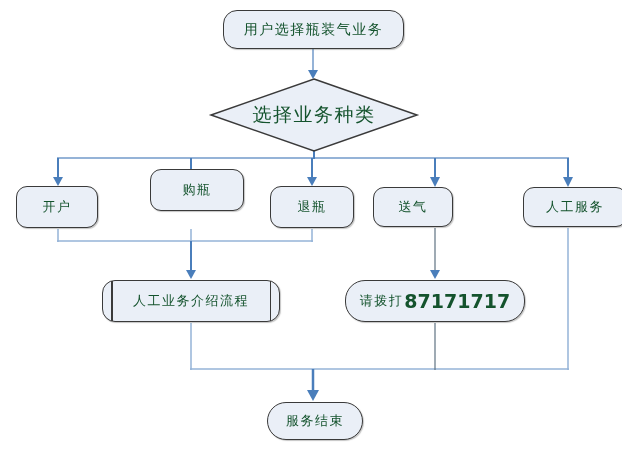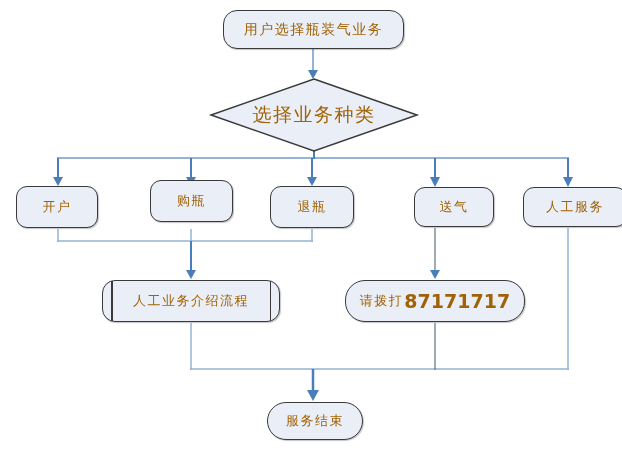--- a/index.html
+++ b/index.html
@@ -1,32 +1,32 @@
 <!DOCTYPE html>
 <html><head>
 <meta charset="utf-8">
 <style>
   html,body{margin:0;padding:0;background:#fff;}
   .canvas{
     position:relative;width:622px;height:455px;background:#ffffff;overflow:hidden;
-    font-family:"DejaVu Serif","Liberation Serif",serif;color:#a16207;
+    font-family:"DejaVu Serif","Liberation Serif",serif;color:#14532d;
   }
   .wires{position:absolute;left:0;top:0;width:622px;height:455px;}
   .node{
     position:absolute;box-sizing:border-box;
     background:#eaeff7;border:1.5px solid #3a3a3a;border-radius:11px;
     display:flex;align-items:center;justify-content:center;
     font-size:13px;letter-spacing:1.5px;
     box-shadow:1px 1px 1px rgba(90,90,90,0.35);
   }
   .terminator-start{left:223px;top:10px;width:181px;height:39px;border-radius:14px;font-size:14px;}
   .opt1{left:16px;top:186px;width:82px;height:42px;}
-  .opt2{left:150px;top:180px;width:83px;height:42px;text-align:center;}
+  .opt2{left:150px;top:169px;width:94px;height:42px;text-align:center;}
   .opt3{left:270px;top:186px;width:84px;height:42px;}
-  .opt4{left:414px;top:187px;width:80px;height:40px;}
+  .opt4{left:373px;top:187px;width:80px;height:40px;}
   .opt5{left:523px;top:187px;width:104px;height:40px;}
   .predef{left:102px;top:280px;width:178px;height:42px;border-radius:13px;}
   .predef .bar{position:absolute;top:0;bottom:0;width:1.5px;background:#3a3a3a;}
   .predef .bar.l{left:8px;} .predef .bar.r{right:8px;}
   .phonebox{left:345px;top:280px;width:180px;height:42px;border-radius:20px;}
   .phonebox .num{font-weight:700;font-family:"DejaVu Sans","Liberation Sans",sans-serif;font-size:19px;letter-spacing:0;margin-left:1px;}
   .terminator-end{left:267px;top:402px;width:96px;height:38px;border-radius:19px;}
   .diamond-label{
     position:absolute;left:211px;top:80px;width:206px;height:70px;
     display:flex;align-items:center;justify-content:center;font-size:19px;letter-spacing:1.5px;

